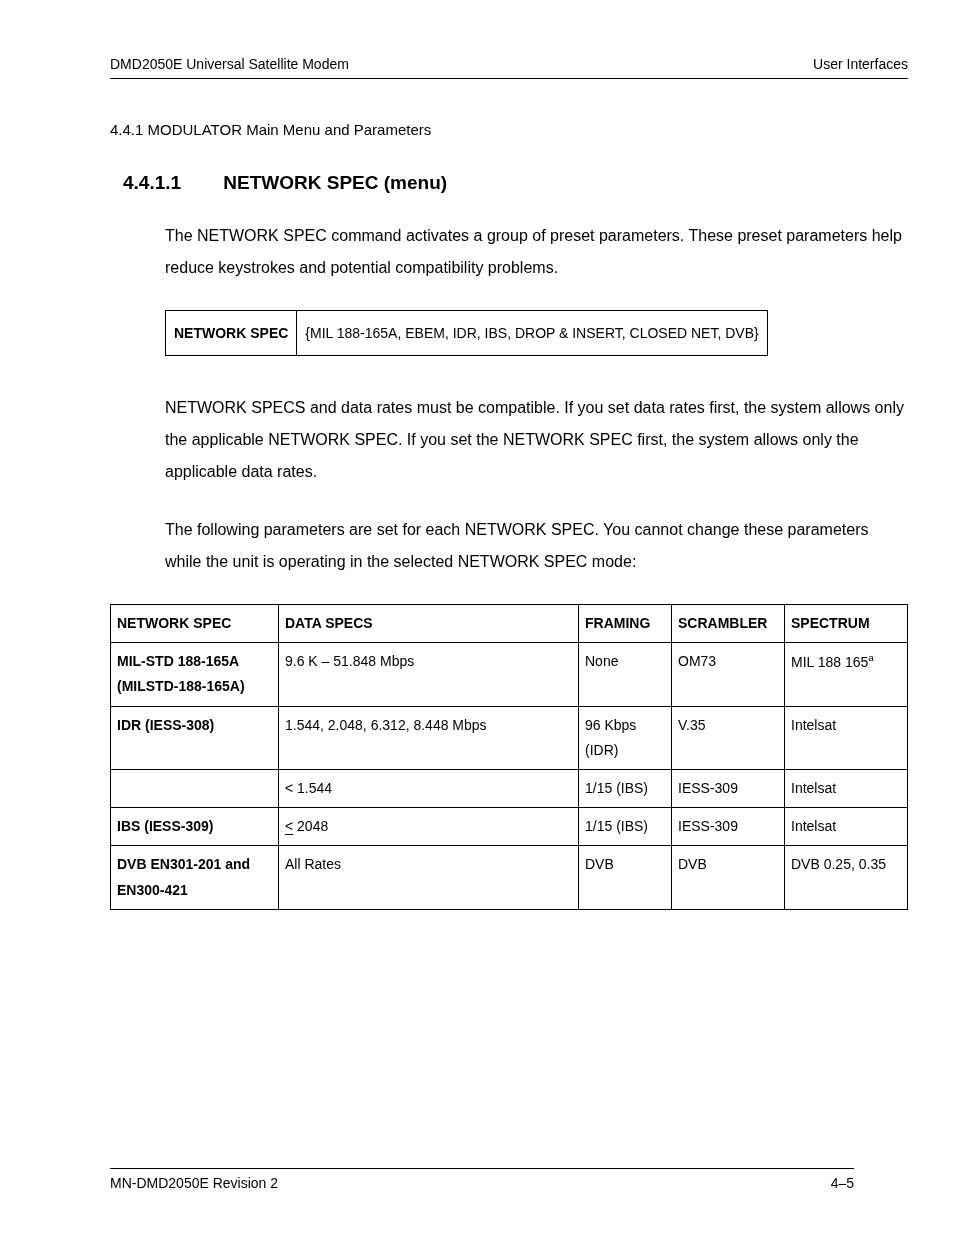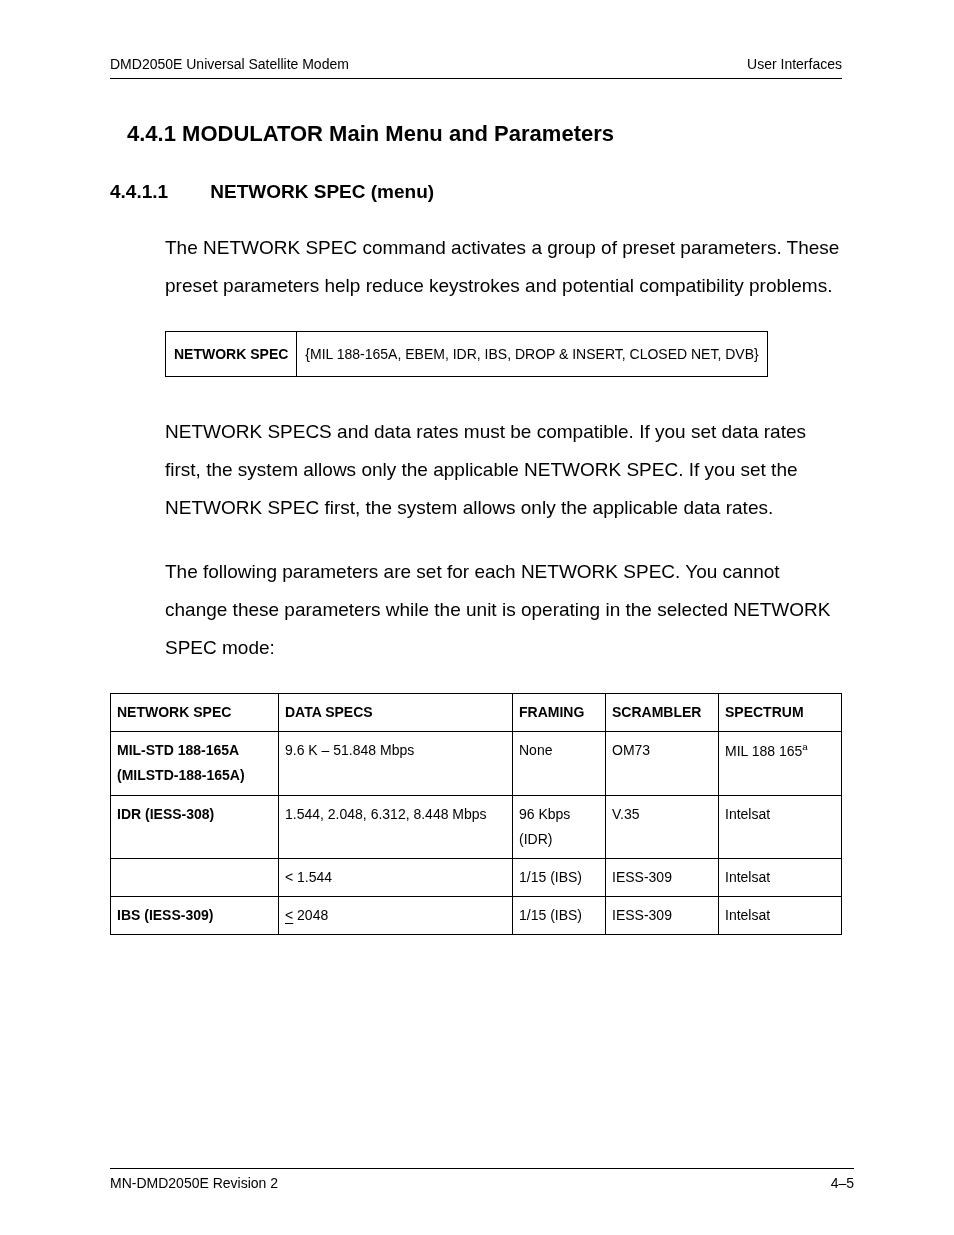--- a/index.html
+++ b/index.html
@@ -7,45 +7,45 @@
     font-family: Arial, Helvetica, sans-serif;
     margin: 0;
     padding: 0;
     background: #fff;
     color: #000;
   }
   .page {
     width: 954px;
     height: 1235px;
     box-sizing: border-box;
-    padding: 56px 112px 40px 110px;
+    padding: 56px 46px 40px 110px;
     position: relative;
   }
   .hdr {
     display: flex;
     justify-content: space-between;
     font-size: 14px;
     border-bottom: 1px solid #000;
     padding-bottom: 6px;
     margin-bottom: 42px;
   }
   h2.sec1 {
-    font-size: 22px;
-    font-weight: bold;
-    margin: 0 0 34px 17px;
+    font-size: 15px;
+    font-weight: normal;
+    margin: 0 0 34px 0;
   }
   h2.sec2 {
     font-size: 19px;
     font-weight: bold;
     margin: 0 0 26px 0;
   }
-  .sec2 .num { display:inline-block; width: 95px; }
+  .sec2 .num { display:inline-block; width: 95px; margin-left: 13px; }
   .body-text {
     margin-left: 55px;
-    font-size: 19px;
+    font-size: 16px;
     line-height: 2;
     margin-bottom: 26px;
   }
   .spec-box-wrap {
     margin-left: 55px;
     margin-bottom: 36px;
   }
   table.spec-box {
     border-collapse: collapse;
     font-size: 14px;
@@ -156,20 +156,27 @@
 
     <tr>
       <td class="b">IBS (IESS-309)</td>
       <td><span class="underline">&lt;</span><span> 2048</span></td>
       <td>1/15 (IBS)</td>
       <td>IESS-309</td>
       <td>Intelsat</td>
     </tr>
 
 
+    <tr>
+      <td class="b">DVB EN301-201 and EN300-421</td>
+      <td>All Rates</td>
+      <td>DVB</td>
+      <td>DVB</td>
+      <td>DVB 0.25, 0.35</td>
+    </tr>
 
   </tbody>
     </table>
 
   <div class="ftr">
     <span>MN-DMD2050E   Revision 2</span>
     <span>4–5</span>
   </div>
 </div>
 

